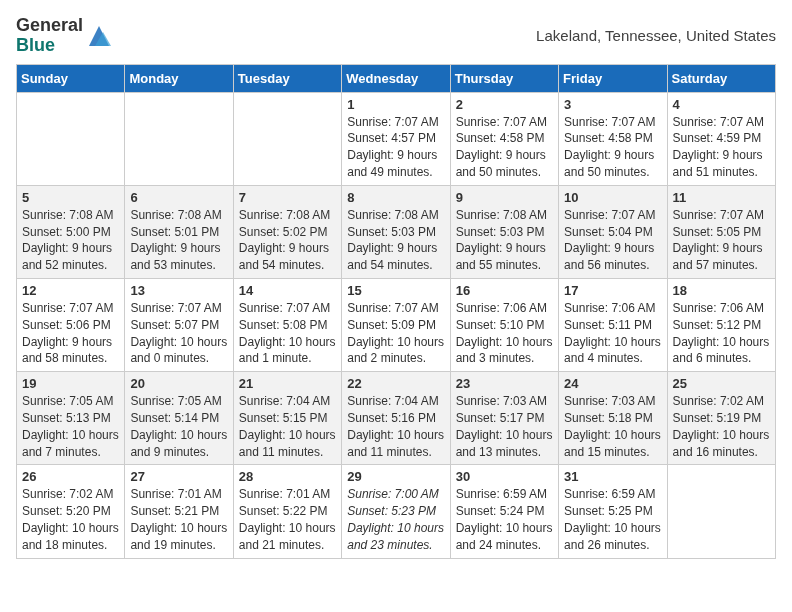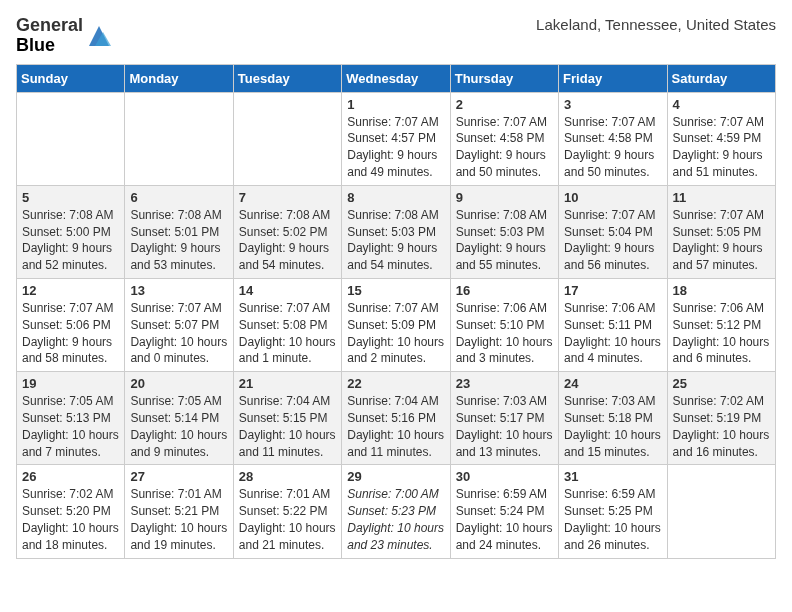--- a/index.html
+++ b/index.html
@@ -5,36 +5,36 @@
     * { box-sizing: border-box; margin: 0; padding: 0; }
     body {
       font-family: Arial, sans-serif;
       background: #fff;
       width: 792px;
       min-height: 612px;
       padding: 16px;
     }
     .header {
       display: flex;
-      align-items: flex-start;
+      align-items: center;
       justify-content: space-between;
       margin-bottom: 8px;
     }
     .logo {
       display: flex;
       align-items: center;
     }
     .logo-text {
       font-size: 18px;
       font-weight: bold;
       color: #333;
       line-height: 1.1;
     }
     .logo-text .general { display: block; }
-    .logo-text .blue { color: #000000; display: block; }
+    .logo-text .blue { color: #0f766e; display: block; }
     .logo-icon {
       width: 28px;
       height: 28px;
       margin-left: 2px;
     }
     .title-block {
       text-align: right;
     }
     .month-title {
       font-size: 32px;

